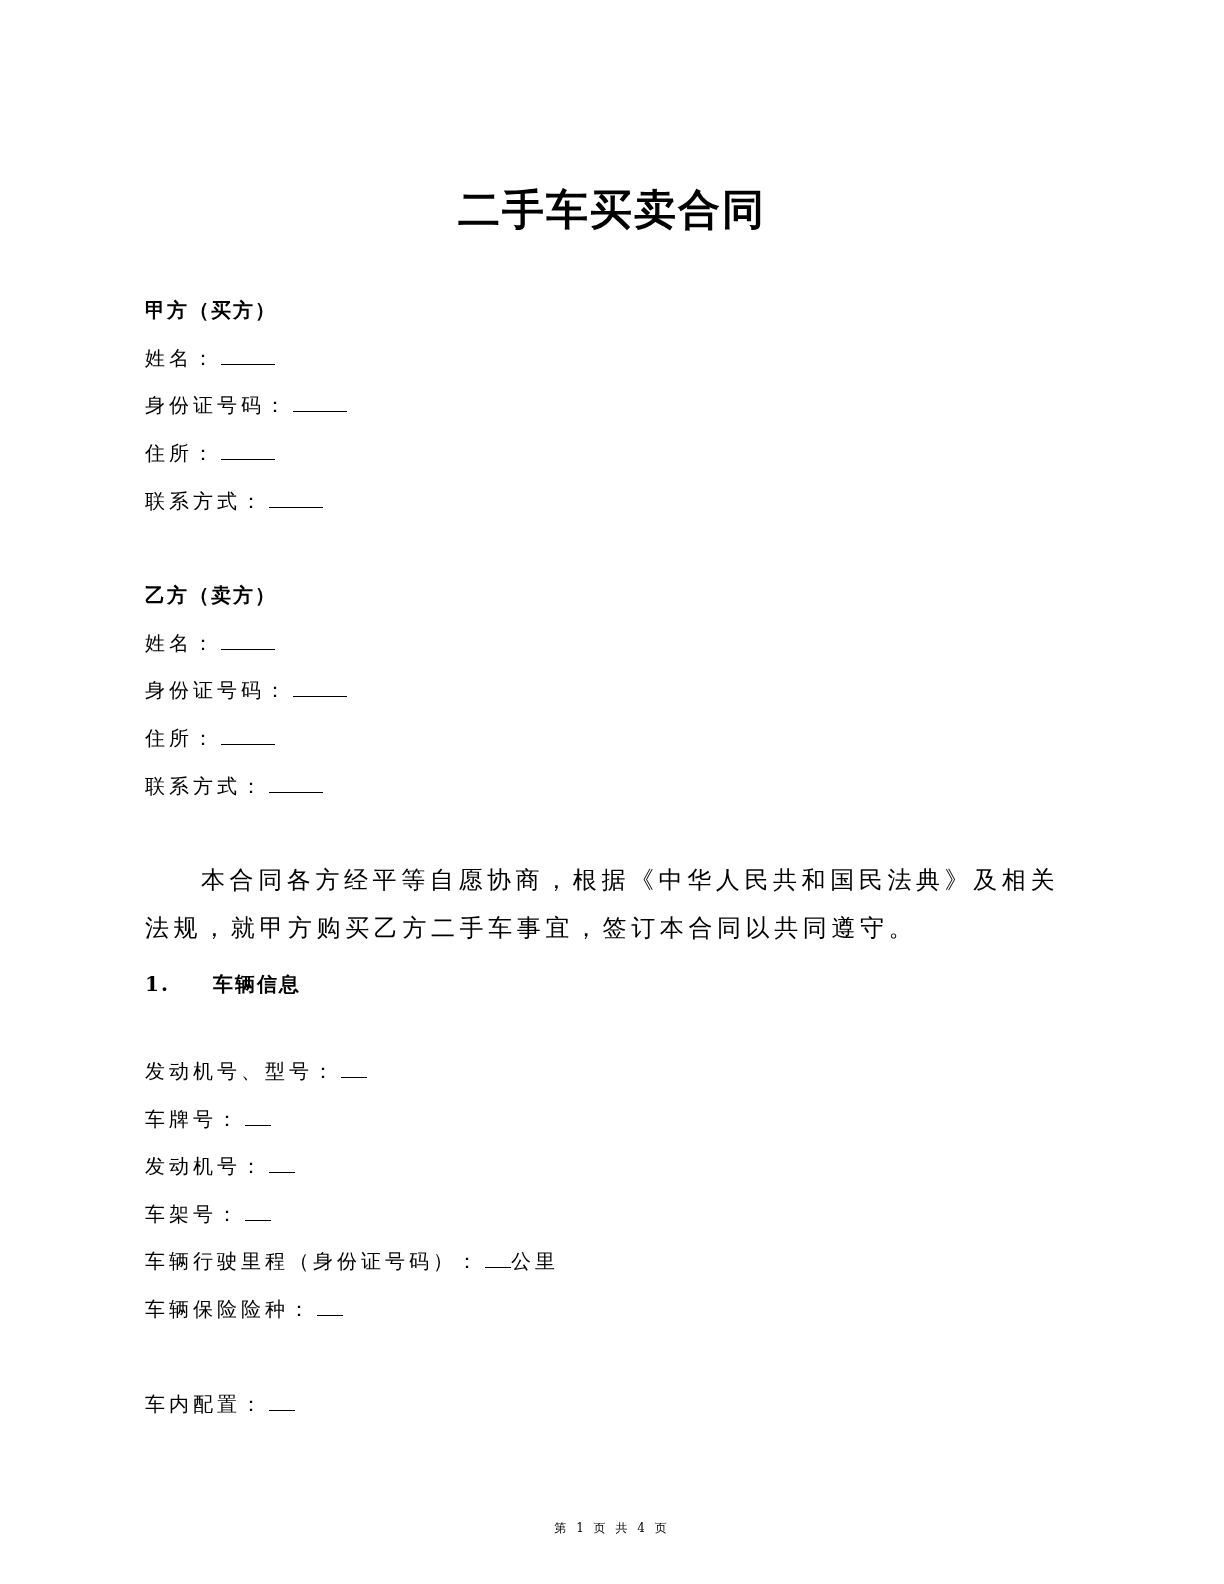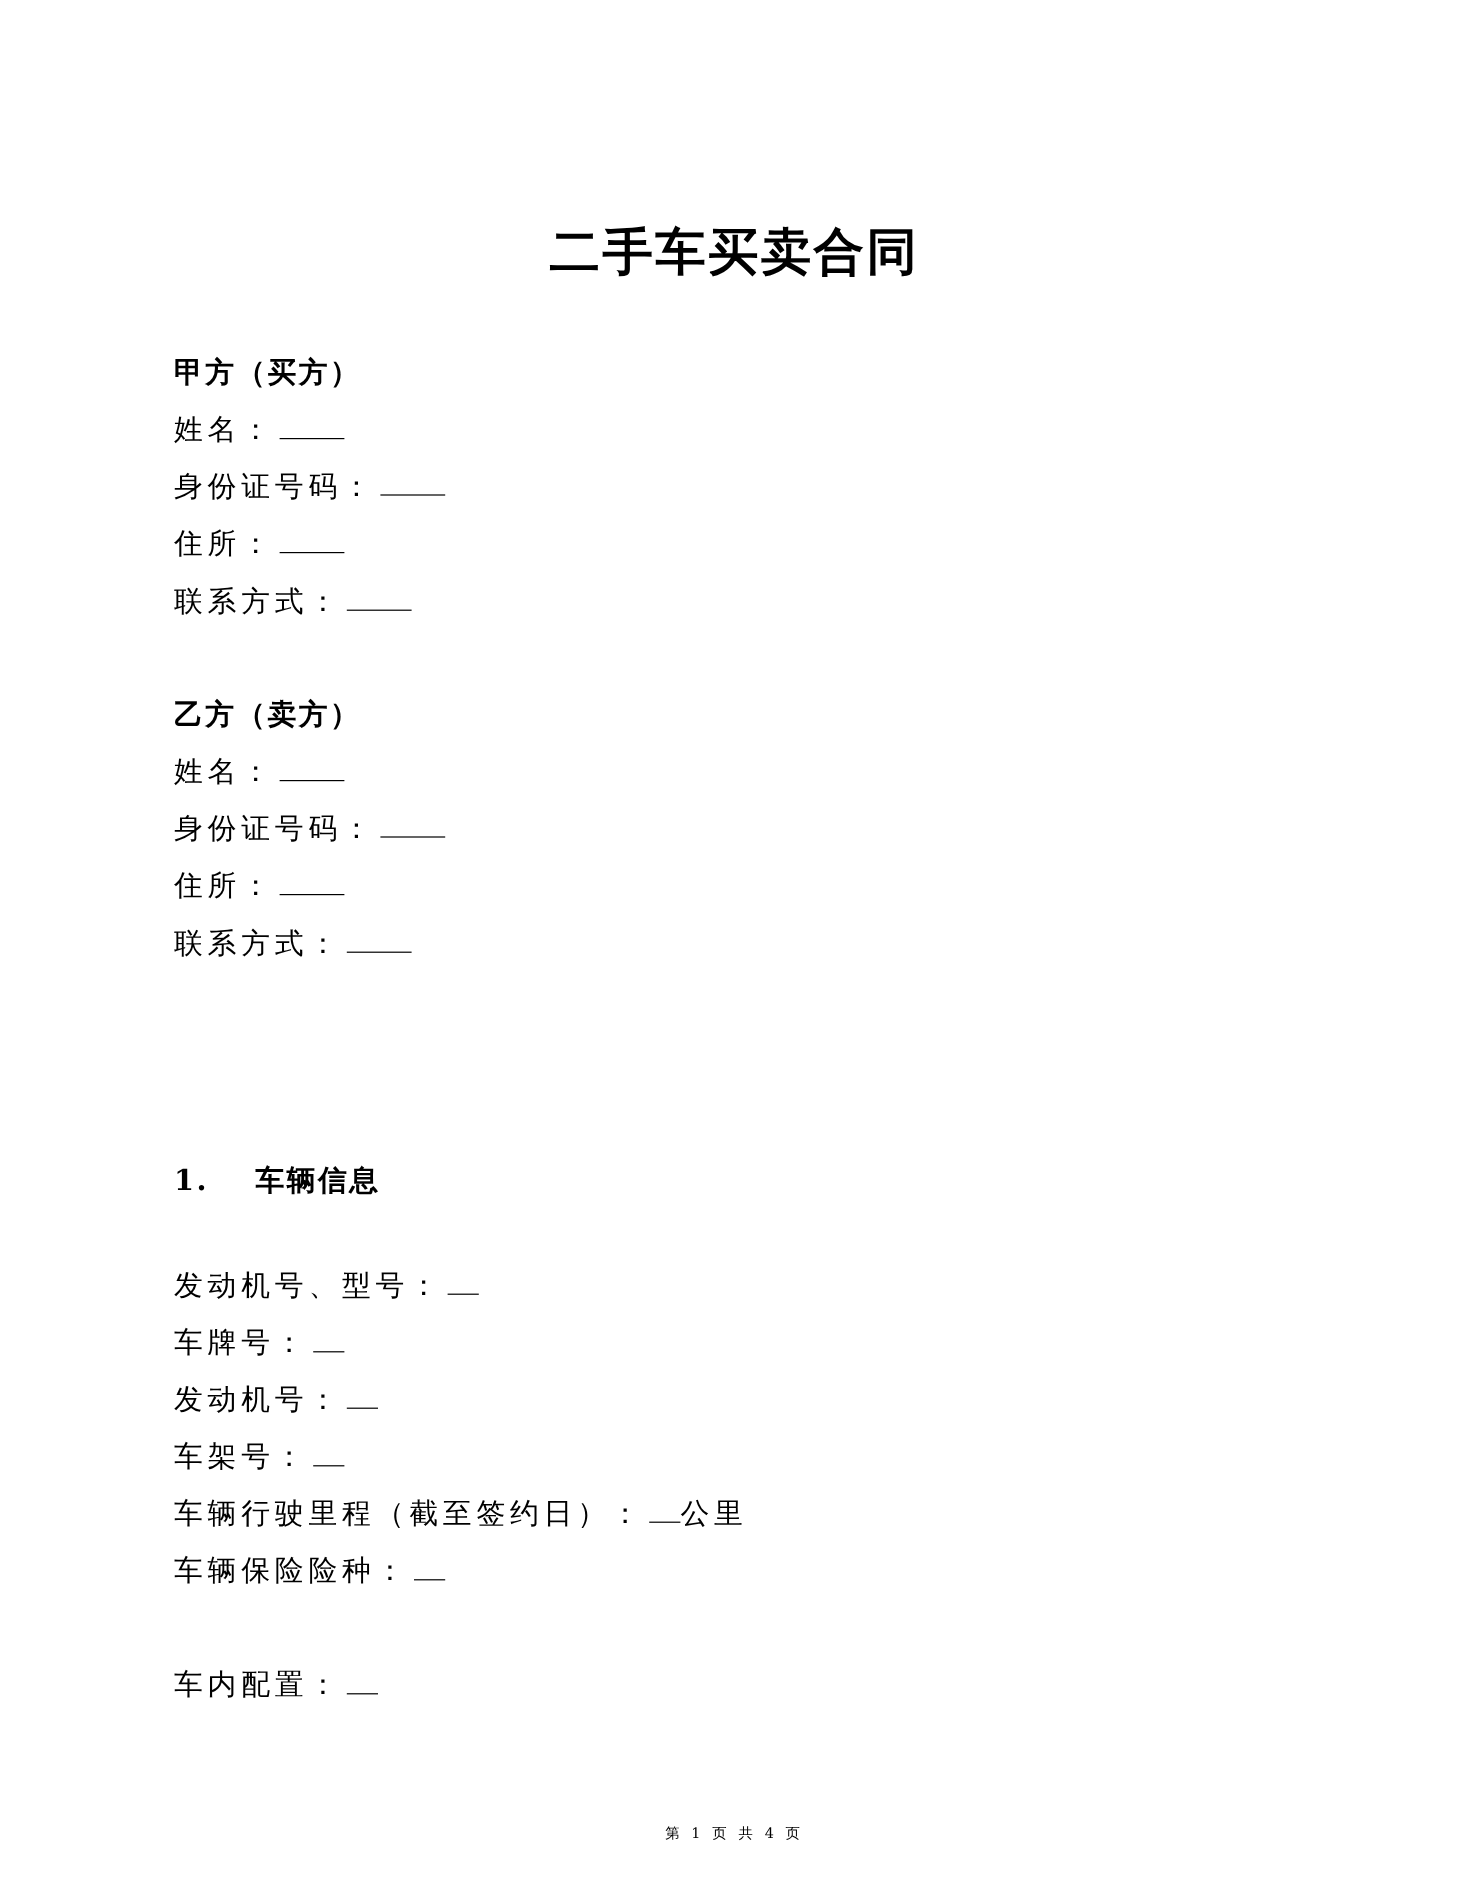--- a/index.html
+++ b/index.html
@@ -1,21 +1,21 @@
 <!DOCTYPE html>
 <html><head>
 <meta charset="utf-8">
 <style>
   html, body { margin: 0; padding: 0; background: #ffffff; }
   body { width: 1224px; height: 1584px; position: relative; overflow: hidden;
          font-family: "DejaVu Serif", "Liberation Serif", serif; color: #000; }
   .page { position: absolute; left: 0; top: 0; width: 1224px; height: 1584px; margin-top: 44px; }
   .title { position: absolute; top: 138px; left: 0; width: 1224px; text-align: center;
            font-size: 42px; font-weight: bold; letter-spacing: 2px; }
-  .line { position: absolute; left: 145px; font-size: 24px; letter-spacing: 4px; white-space: nowrap; line-height: 32px; }
+  .line { position: absolute; left: 145px; font-size: 20px; letter-spacing: 4px; white-space: nowrap; line-height: 32px; }
   .heading { font-weight: bold; letter-spacing: 2px; }
   .blank { display: inline-block; border-bottom: 1.5px solid #000; height: 22px; vertical-align: baseline; margin-left: 4px; }
   .blank.long { width: 54px; }
   .blank.short { width: 26px; }
   .para { position: absolute; left: 145px; width: 915px; font-size: 24px; letter-spacing: 4.6px; line-height: 48px; text-indent: 56px; }
   .sec-num { display: inline-block; width: 68px; }
   .footer { position: absolute; top: 1476px; left: 0; width: 1224px; text-align: center; font-size: 12px; letter-spacing: 3px; }
 </style>
 </head>
 <body>
@@ -28,24 +28,25 @@
   <div class="line" style="top:345px"><span>身份证号码：</span><span class="blank long"></span></div>
   <div class="line" style="top:393px"><span>住所：</span><span class="blank long"></span></div>
   <div class="line" style="top:441px"><span>联系方式：</span><span class="blank long"></span></div>
 
   <div class="line heading" style="top:535px">乙方（卖方）</div>
   <div class="line" style="top:583px"><span>姓名：</span><span class="blank long"></span></div>
   <div class="line" style="top:630px"><span>身份证号码：</span><span class="blank long"></span></div>
   <div class="line" style="top:678px"><span>住所：</span><span class="blank long"></span></div>
   <div class="line" style="top:726px"><span>联系方式：</span><span class="blank long"></span></div>
 
+  <div class="para" style="top:812px">本合同各方经平等自愿协商，根据《中华人民共和国民法典》及相关法规，就甲方购买乙方二手车事宜，签订本合同以共同遵守。</div>
 
   <div class="line heading" style="top:924px"><span class="sec-num">1.</span><span>车辆信息</span></div>
   <div class="line" style="top:1011px"><span>发动机号、型号：</span><span class="blank short"></span></div>
   <div class="line" style="top:1059px"><span>车牌号：</span><span class="blank short"></span></div>
   <div class="line" style="top:1106px"><span>发动机号：</span><span class="blank short"></span></div>
   <div class="line" style="top:1154px"><span>车架号：</span><span class="blank short"></span></div>
-  <div class="line" style="top:1201px"><span>车辆行驶里程（截至签约日）：</span><span class="blank short"></span><span>公里</span></div>
+  <div class="line" style="top:1201px"><span>车辆行驶里程（身份证号码）：</span><span class="blank short"></span><span>公里</span></div>
   <div class="line" style="top:1249px"><span>车辆保险险种：</span><span class="blank short"></span></div>
   <div class="line" style="top:1344px"><span>车内配置：</span><span class="blank short"></span></div>
 
   <div class="footer">第 1 页 共 4 页</div>
 </div>
 
 </body></html>

